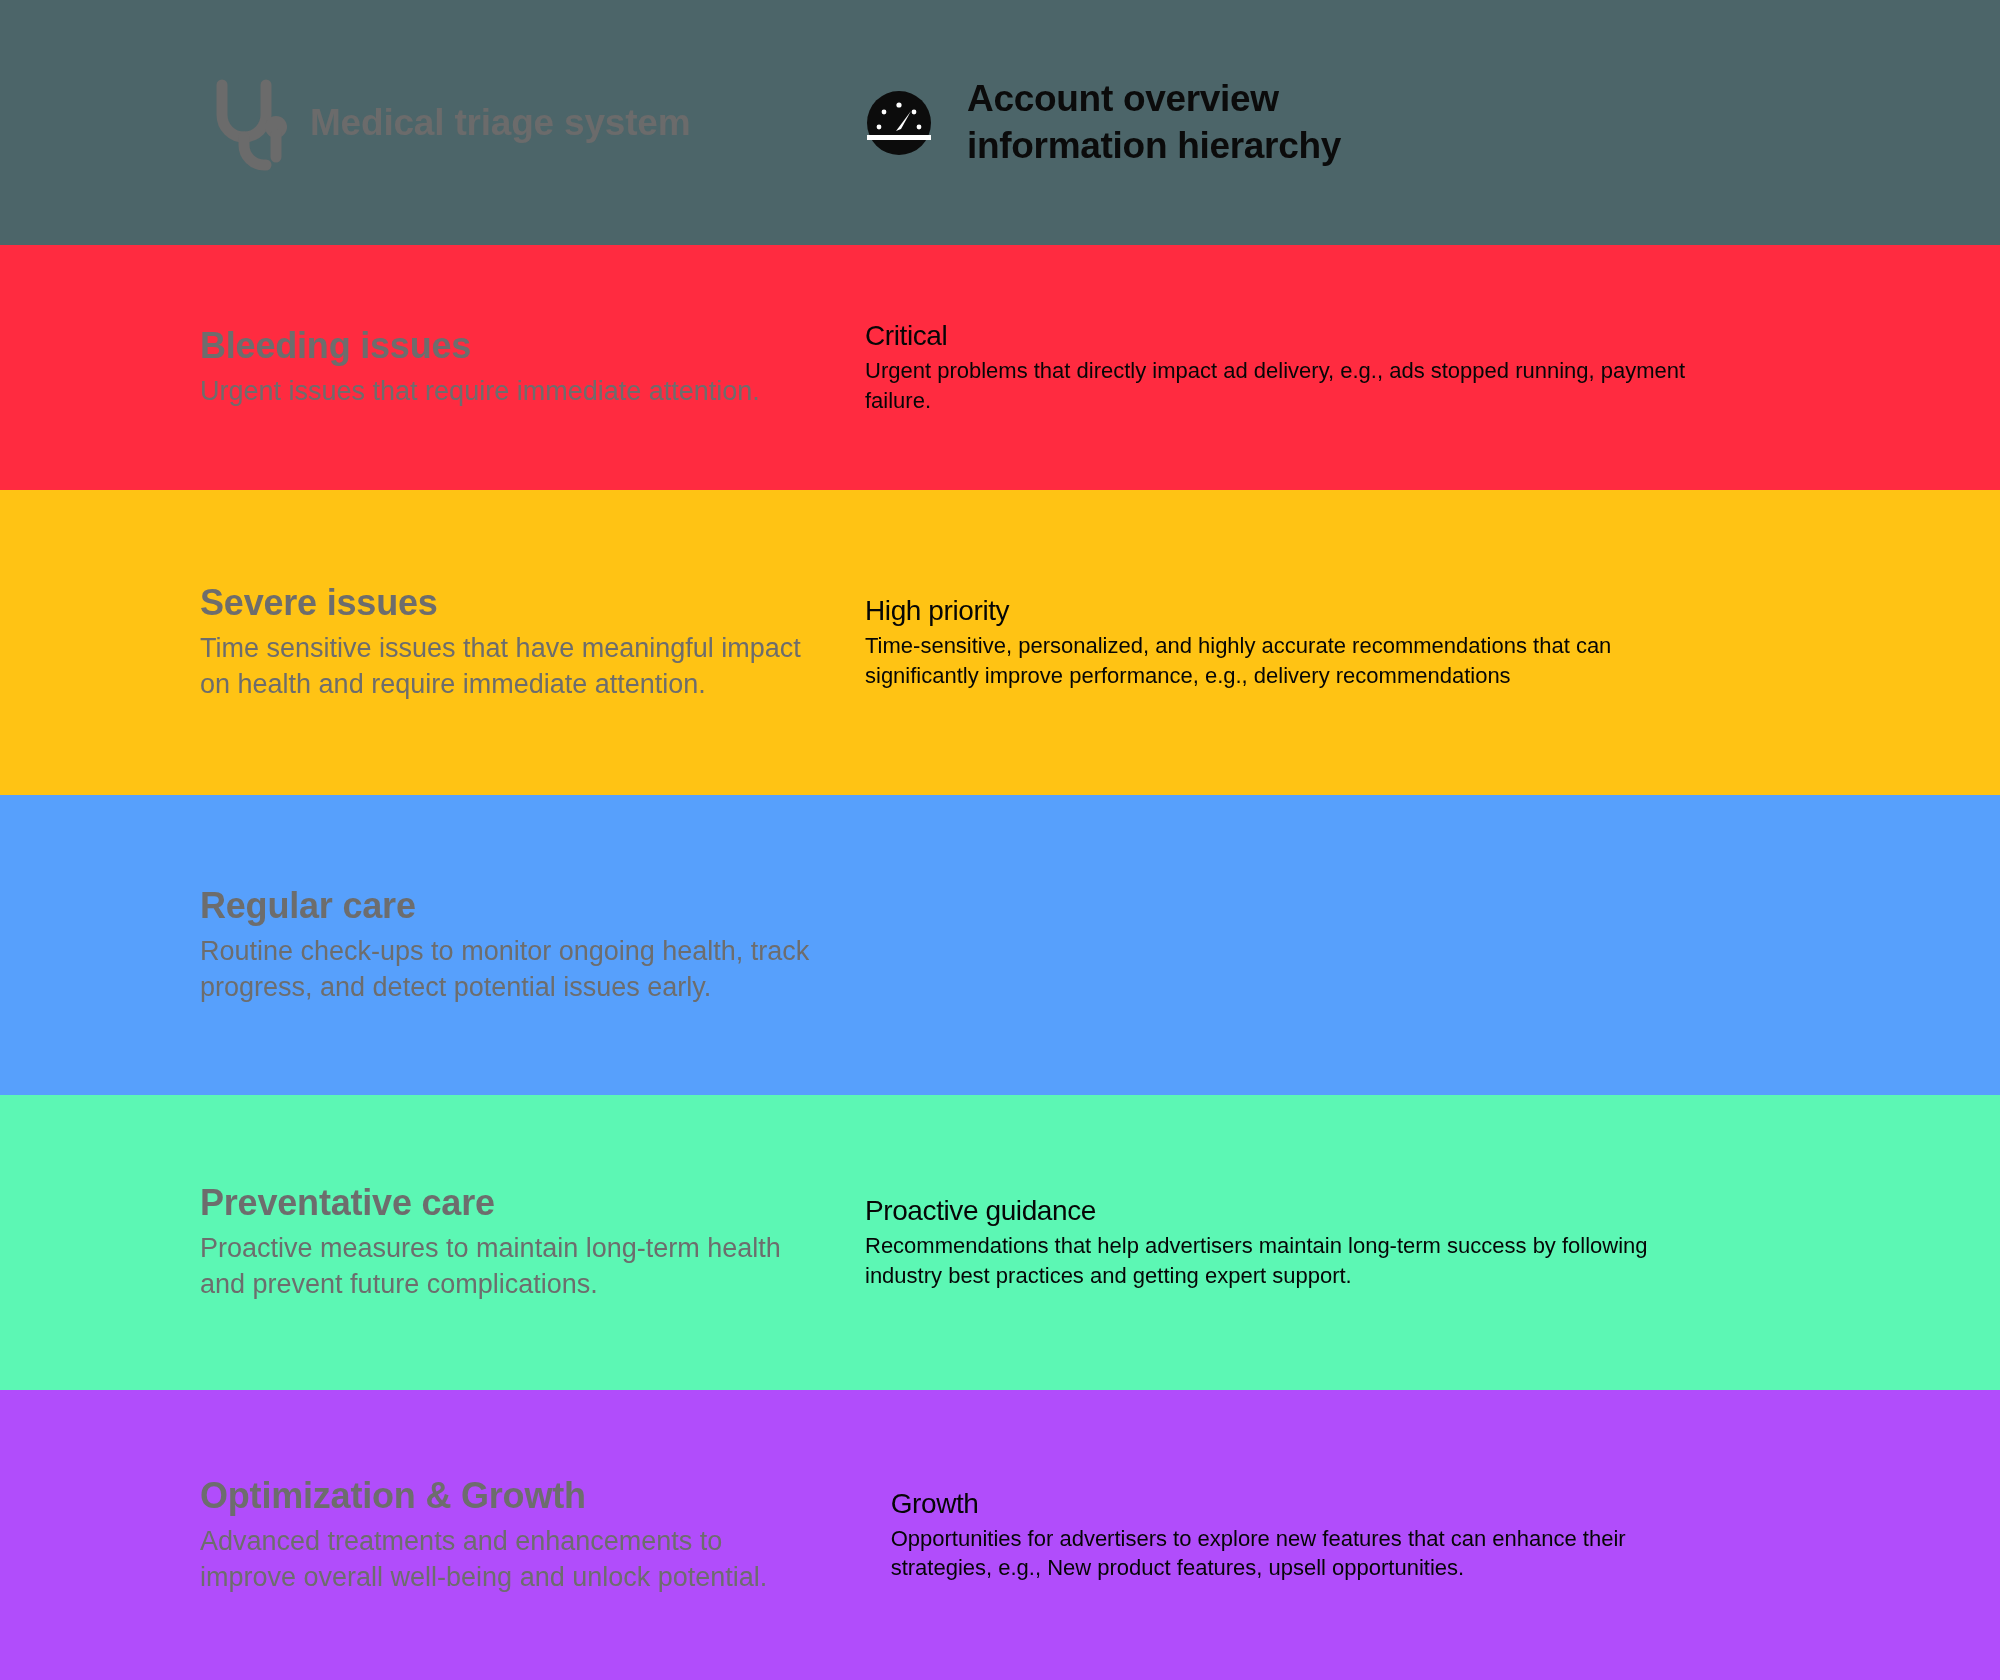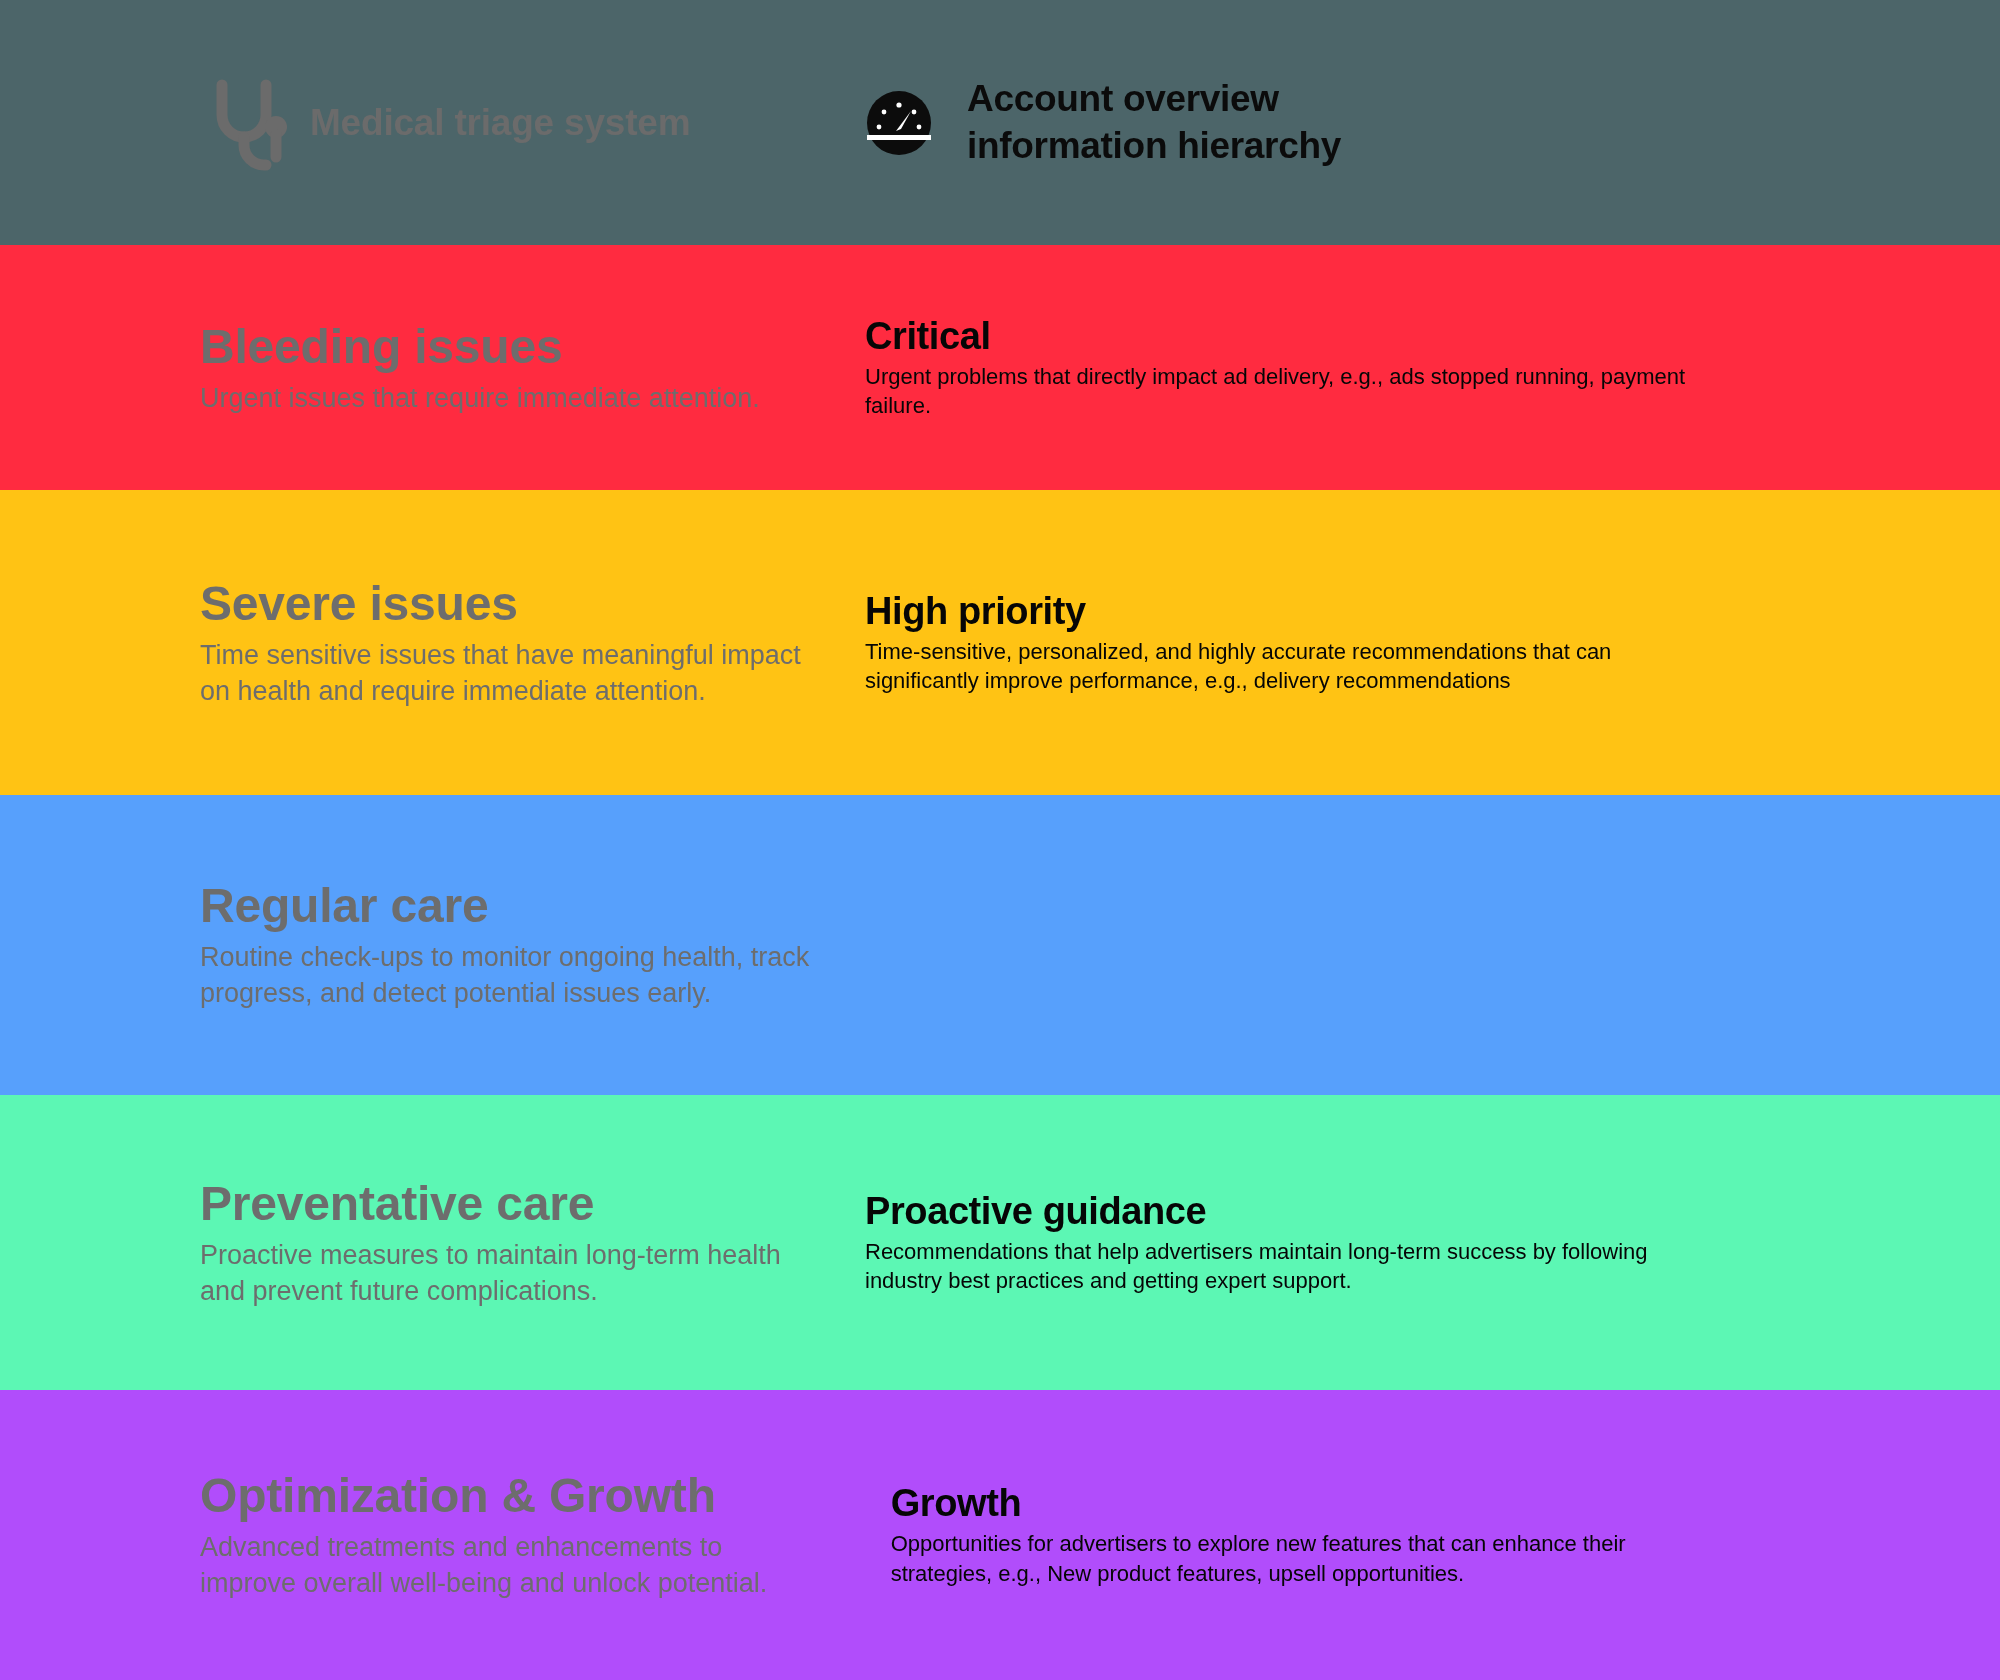--- a/index.html
+++ b/index.html
@@ -35,29 +35,29 @@
   .row-yellow { height:305px; background:#ffc314; }
   .row-blue   { height:300px; background:#57a0fc;gap:28px; }
   .row-green  { height:295px; background:#5cf7b4; }
   .row-purple { height:290px; background:#b14dfb;gap:45px; }
 
   .cell { padding-left:200px; padding-right:40px; height:100%;
           display:flex; flex-direction:column; justify-content:center; }
   .col-right .cell { padding-left:5px; padding-right:70px; }
 
   .muted-title {
-    font-size:48px; font-weight:700; color:#6d6d6d;
+    font-size:36px; font-weight:700; color:#6d6d6d;
     letter-spacing:-0.2px; margin-bottom:7px;
   }
   .muted-desc {
     font-size:27px; font-weight:400; color:#6d6d6d;
     line-height:1.33; max-width:800px;
   }
   .dark-title {
-    font-size:38px; font-weight:700; color:#060606;
+    font-size:28px; font-weight:400; color:#060606;
     letter-spacing:-0.4px; margin-bottom:4px;
   }
   .dark-desc {
     font-size:22px; font-weight:400; color:#060606;
     line-height:1.32; max-width:830px;
   }
 </style>
 </head>
 <body>
 

